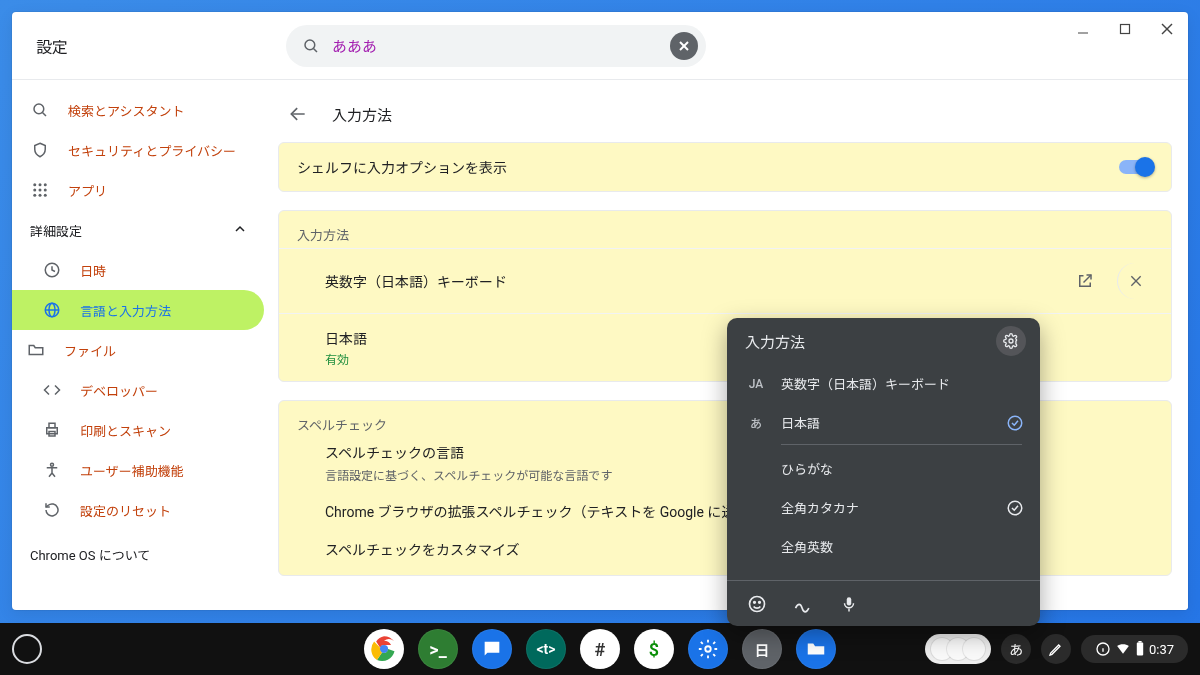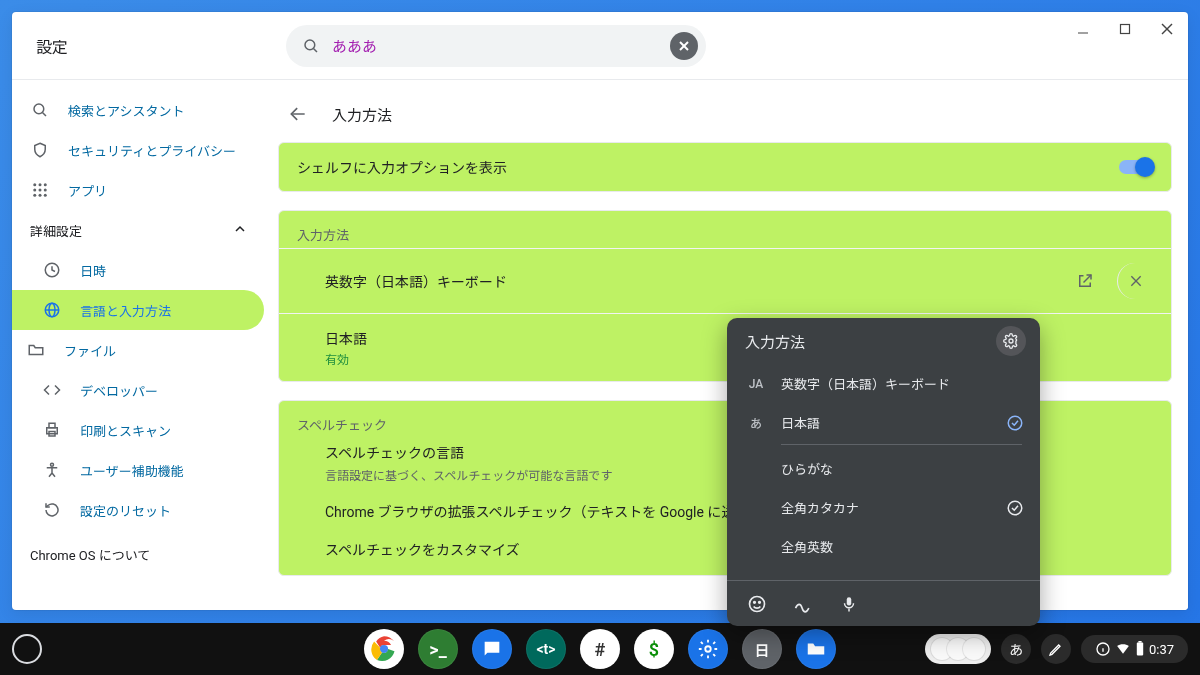--- a/index.html
+++ b/index.html
@@ -24,35 +24,35 @@
 .searchbox { flex:0 0 420px; height:42px; background:#f1f3f4; border-radius:40px; display:flex; align-items:center; padding:0 8px 0 16px; margin-left:20px; }
 .searchbox .mag { color:#5f6368; display:flex; }
 .searchbox input { flex:1; border:none; background:transparent; font-size:15px; padding:0 12px; color:#a21caf; outline:none; }
 .searchbox .clear { width:28px; height:28px; border-radius:50%; background:#5f6368; color:#fff; display:flex; align-items:center; justify-content:center; }
 .searchbox .clear svg { width:12px; height:12px; }
 
 .body { flex:1; display:flex; overflow:hidden; }
 
 
 .sidebar { width: 260px; padding: 10px 8px 10px 0; overflow-y:auto; }
-.nav-item { height:40px; display:flex; align-items:center; gap:18px; padding:0 18px; border-radius:0 20px 20px 0; font-size:13px; color:#0369a1; cursor:pointer; }
+.nav-item { height:40px; display:flex; align-items:center; gap:18px; padding:0 18px; border-radius:0 20px 20px 0; font-size:13px; color:#c2410c; cursor:pointer; }
 .nav-item .nav-icon { width:20px; height:20px; display:flex; align-items:center; justify-content:center; color:#5f6368; }
 .nav-item.active { background:#bef264; color:#1a73e8; }
 .nav-item.active .nav-icon { color:#1a73e8; }
 .nav-section { height:40px; display:flex; align-items:center; justify-content:space-between; padding:0 18px; font-size:13px; color:#202124; cursor:pointer; }
 .nav-section .arrow svg { width:12px; height:12px; }
 .nav-extra { height:40px; display:flex; align-items:center; padding:0 18px; font-size:13px; color:#202124; margin-top:4px; cursor:pointer; }
 
 
 .main { flex:1; background:#fff; padding: 12px 10px 12px 0; overflow:hidden; }
 .subheader { height:44px; display:flex; align-items:center; gap:16px; padding:0 8px; }
 .subheader .back { width:36px; height:36px; border-radius:50%; display:flex; align-items:center; justify-content:center; color:#5f6368; }
 .subheader .sub-title { font-size:15px; color:#202124; }
 
-.card { border:1px solid #e8eaed; border-radius:6px; margin:6px 6px 18px 6px; background:#bef264; }
+.card { border:1px solid #e8eaed; border-radius:6px; margin:6px 6px 18px 6px; background:#fef9c3; }
 .row { display:flex; align-items:center; padding:14px 18px; font-size:14px; color:#202124; }
 .row-label { flex:1; }
 .section-title { font-size:13px; color:#5f6368; padding:14px 18px 4px; }
 .ime-row { display:flex; align-items:center; padding:14px 18px 14px 46px; font-size:14px; color:#202124; border-top:1px solid #f1f3f4; }
 .ime-row:first-of-type { border-top:none; }
 .ime-row .txt { flex:1; display:flex; flex-direction:column; gap:2px; }
 .ime-row .txt .sub { font-size:12px; color:#1e8e3e; }
 .ime-actions { display:flex; align-items:center; gap:8px; }
 .icon-btn { width:36px; height:36px; display:flex; align-items:center; justify-content:center; color:#5f6368; border-radius:50%; }
 .icon-btn.sep { border-left:1px solid #e8eaed; margin-left:6px; }

